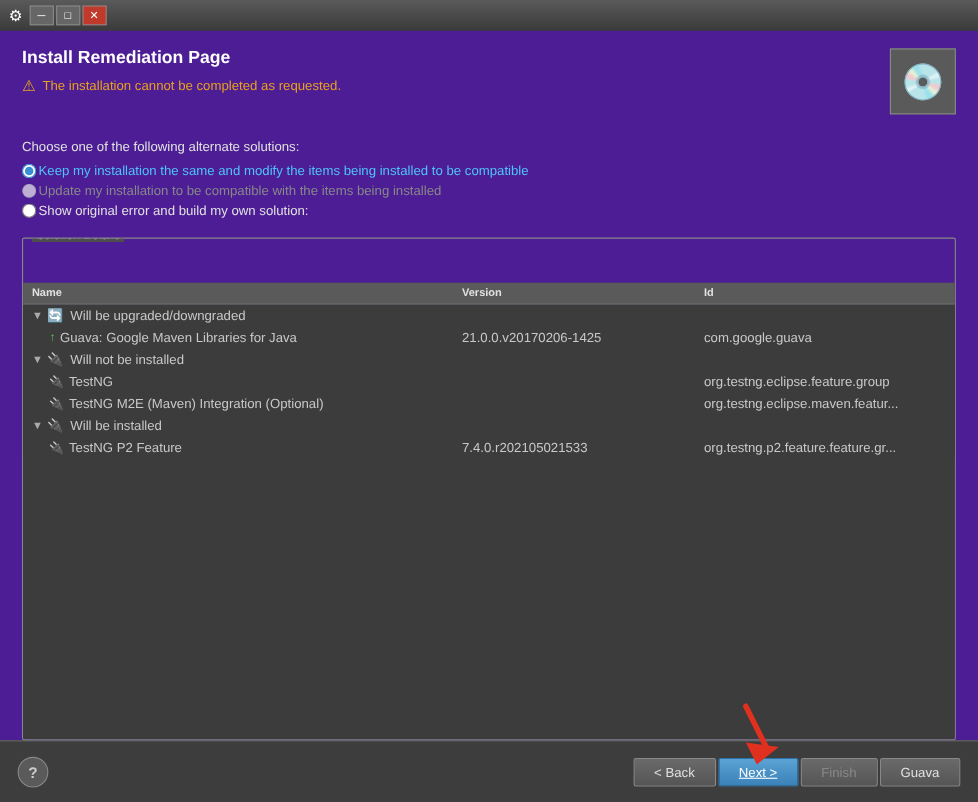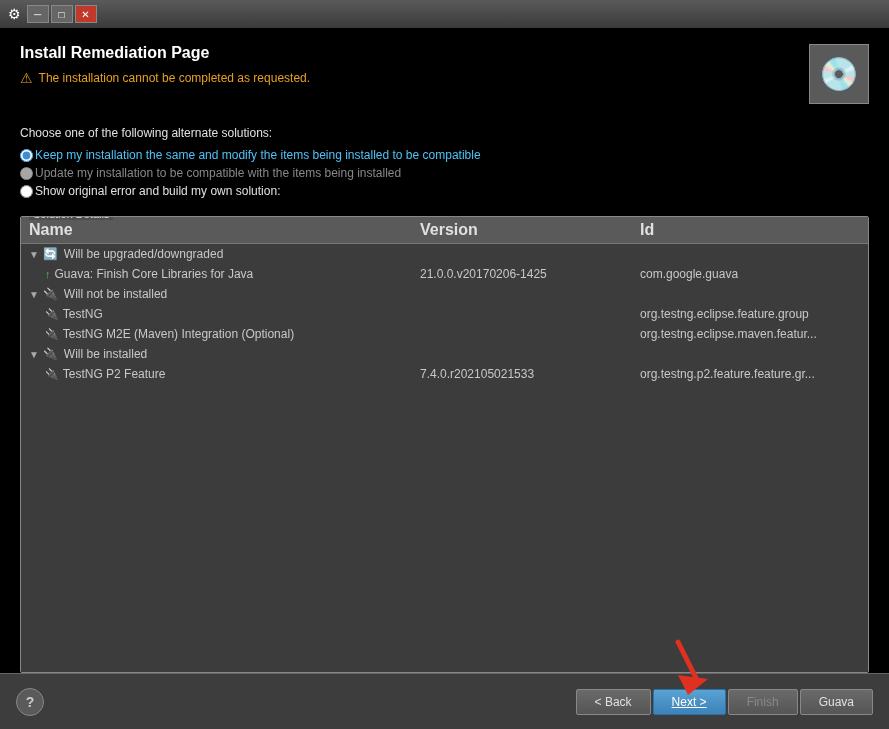--- a/index.html
+++ b/index.html
@@ -49,21 +49,21 @@
       display: flex;
       align-items: center;
       justify-content: center;
       cursor: pointer;
     }
     .title-bar-btn.close { background: #c0392b; }
     .content {
       flex: 1;
       display: flex;
       flex-direction: column;
-      background: #000000;
+      background: #4c1d95;
       padding: 16px 20px 0 20px;
     }
     .header-section {
       display: flex;
       align-items: flex-start;
       justify-content: space-between;
       margin-bottom: 10px;
     }
     .header-left {
       flex: 1;
@@ -148,22 +148,23 @@
       font-size: 11px;
     }
     .table-header {
       display: grid;
       grid-template-columns: 1fr 220px 220px;
       background: #5a5a5a;
       border-bottom: 1px solid #777;
       padding: 4px 8px;
       color: #e0e0e0;
       font-weight: bold;
-      font-size: 16px;
+      font-size: 10px;
       flex-shrink: 0;
+      margin-top: 40px;
     }
     .table-body {
       flex: 1;
       overflow-y: auto;
       background: #3c3c3c;
     }
     .tree-group-header {
       display: grid;
       grid-template-columns: 1fr 220px 220px;
       padding: 3px 8px;
@@ -315,21 +316,21 @@
             <span class="expand-icon">▼</span>
             <span style="color:#4a9fd4; margin-right:4px;">🔄</span>
             <span>Will be upgraded/downgraded</span>
           </div>
           <span></span>
           <span></span>
         </div>
         <div class="tree-item">
           <div class="item-name">
             <span class="upgrade-icon">↑</span>
-            <span>Guava: Finish Core Libraries for Java</span>
+            <span>Guava: Google Maven Libraries for Java</span>
           </div>
           <span>21.0.0.v20170206-1425</span>
           <span>com.google.guava</span>
         </div>
 
         <div class="tree-group-header">
           <div class="group-header-name">
             <span class="expand-icon">▼</span>
             <span style="color:#4a9fd4; margin-right:4px;">🔌</span>
             <span>Will not be installed</span>

